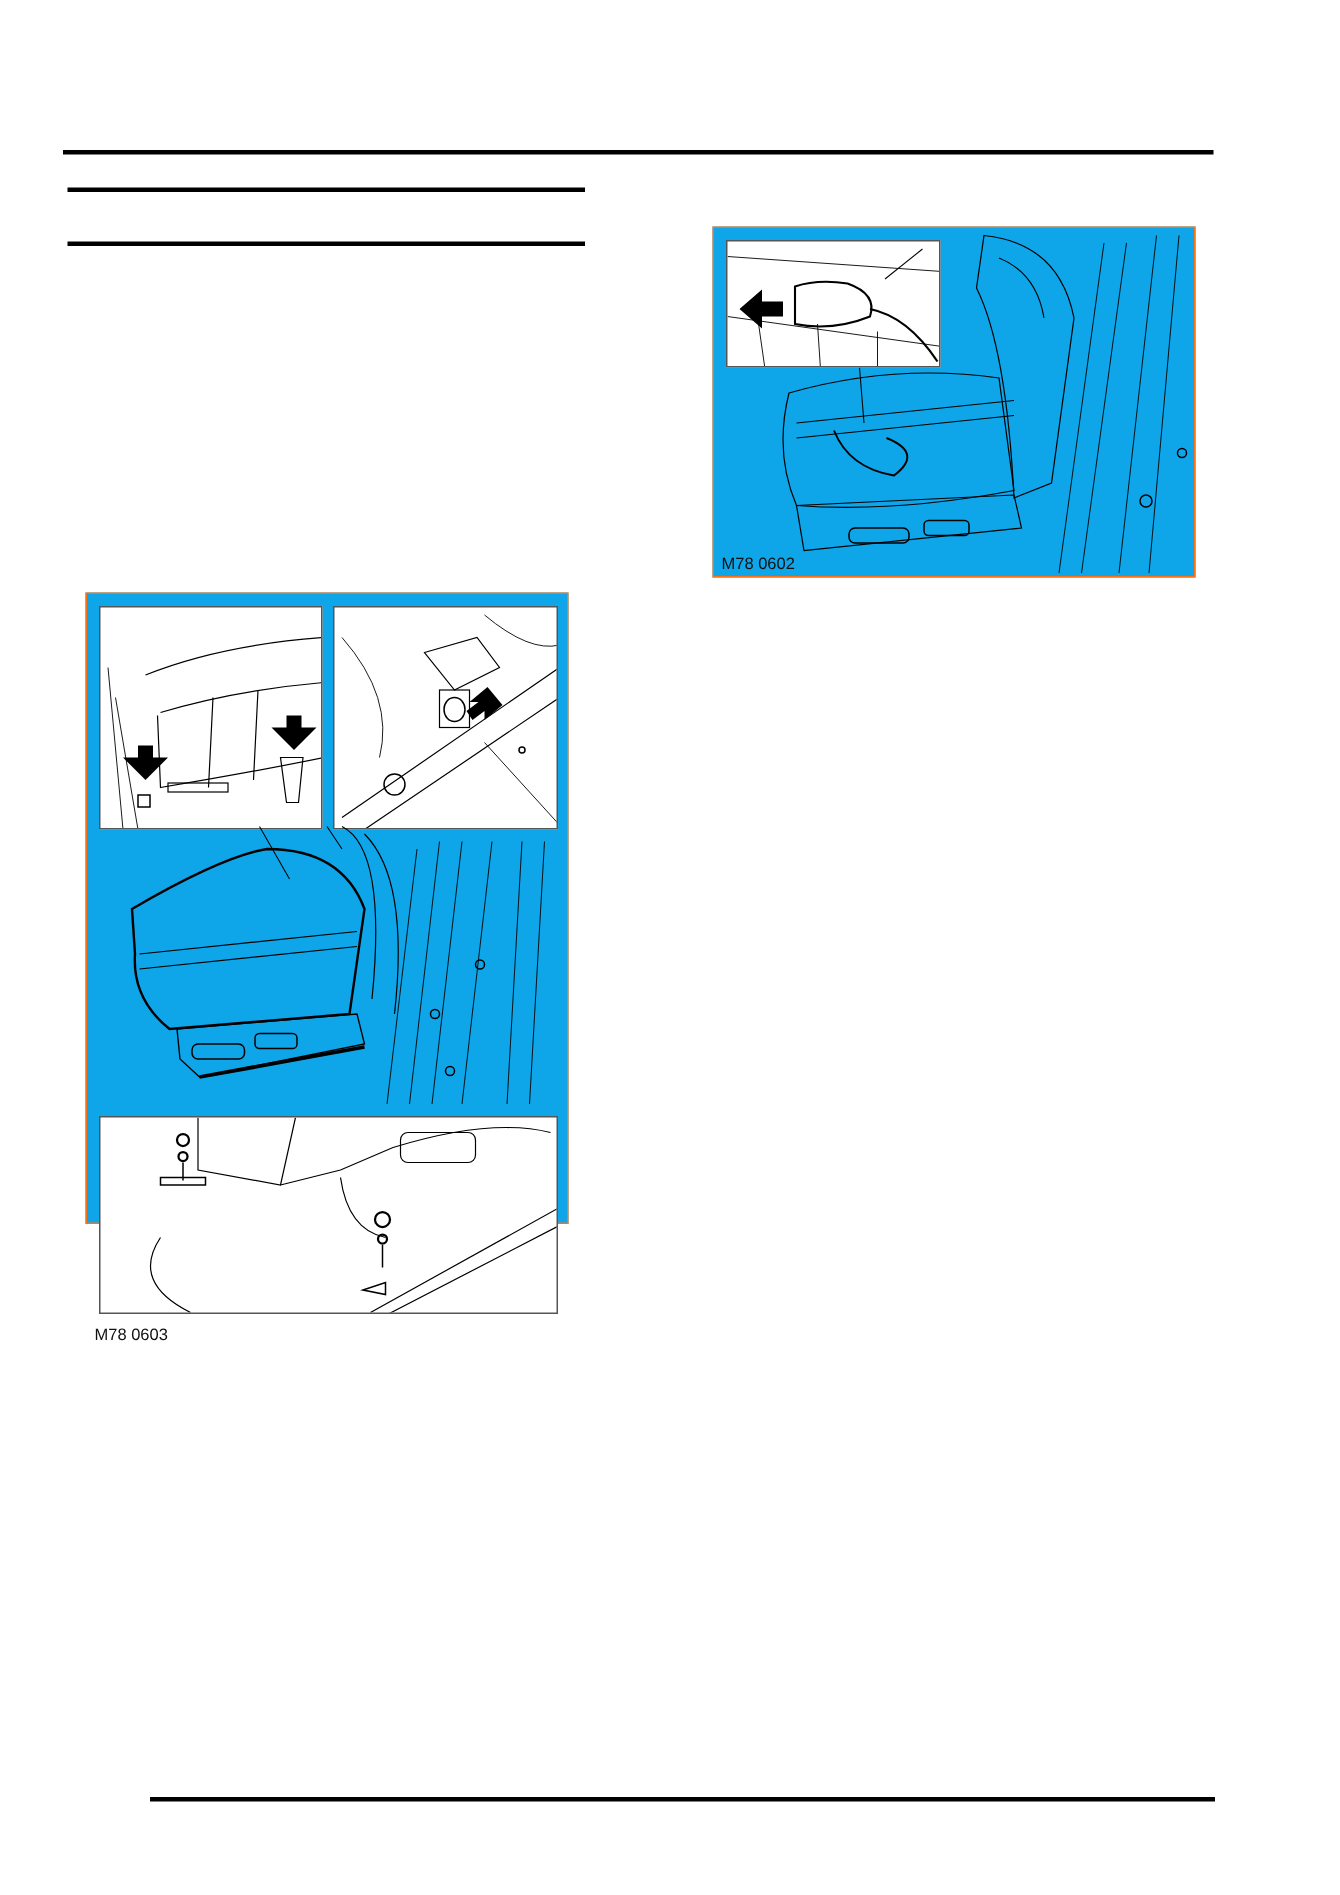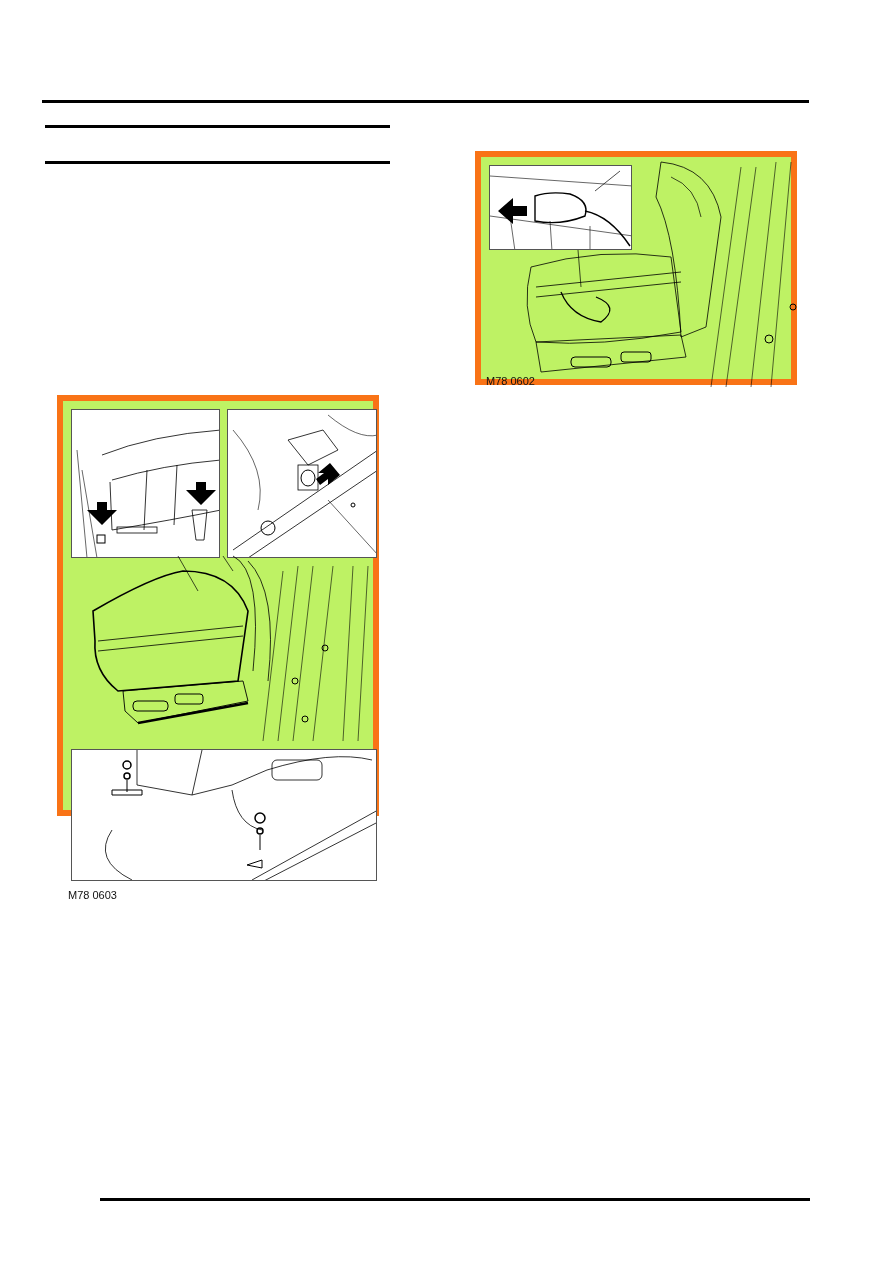--- a/index.html
+++ b/index.html
@@ -1,18 +1,18 @@
 <!DOCTYPE html>
 <html><head>
 <meta charset="utf-8">
 <style>
   html,body{margin:0;padding:0;background:#fff;}
   body{width:893px;height:1263px;position:relative;overflow:hidden;font-family:"Liberation Sans",sans-serif;}
   .rule{position:absolute;background:#000;}
-  .fig{position:absolute;border:6px solid #f97316;background:#bef264;box-sizing:border-box;}
+  .fig{position:absolute;border:1px solid #f97316;background:#0ea5e9;box-sizing:border-box;}
   .panel{position:absolute;border:1px solid #555;background:#fff;box-sizing:border-box;overflow:hidden;}
   .caption{position:absolute;font-size:11px;color:#111;line-height:1;}
   svg{position:absolute;left:0;top:0;}
 </style>
 </head>
 <body>
 
 <div class="rule" style="left:42px;top:100px;width:767px;height:3px;"></div>
 <div class="rule" style="left:45px;top:125px;width:345px;height:3px;"></div>
 <div class="rule" style="left:45px;top:161px;width:345px;height:3px;"></div>

